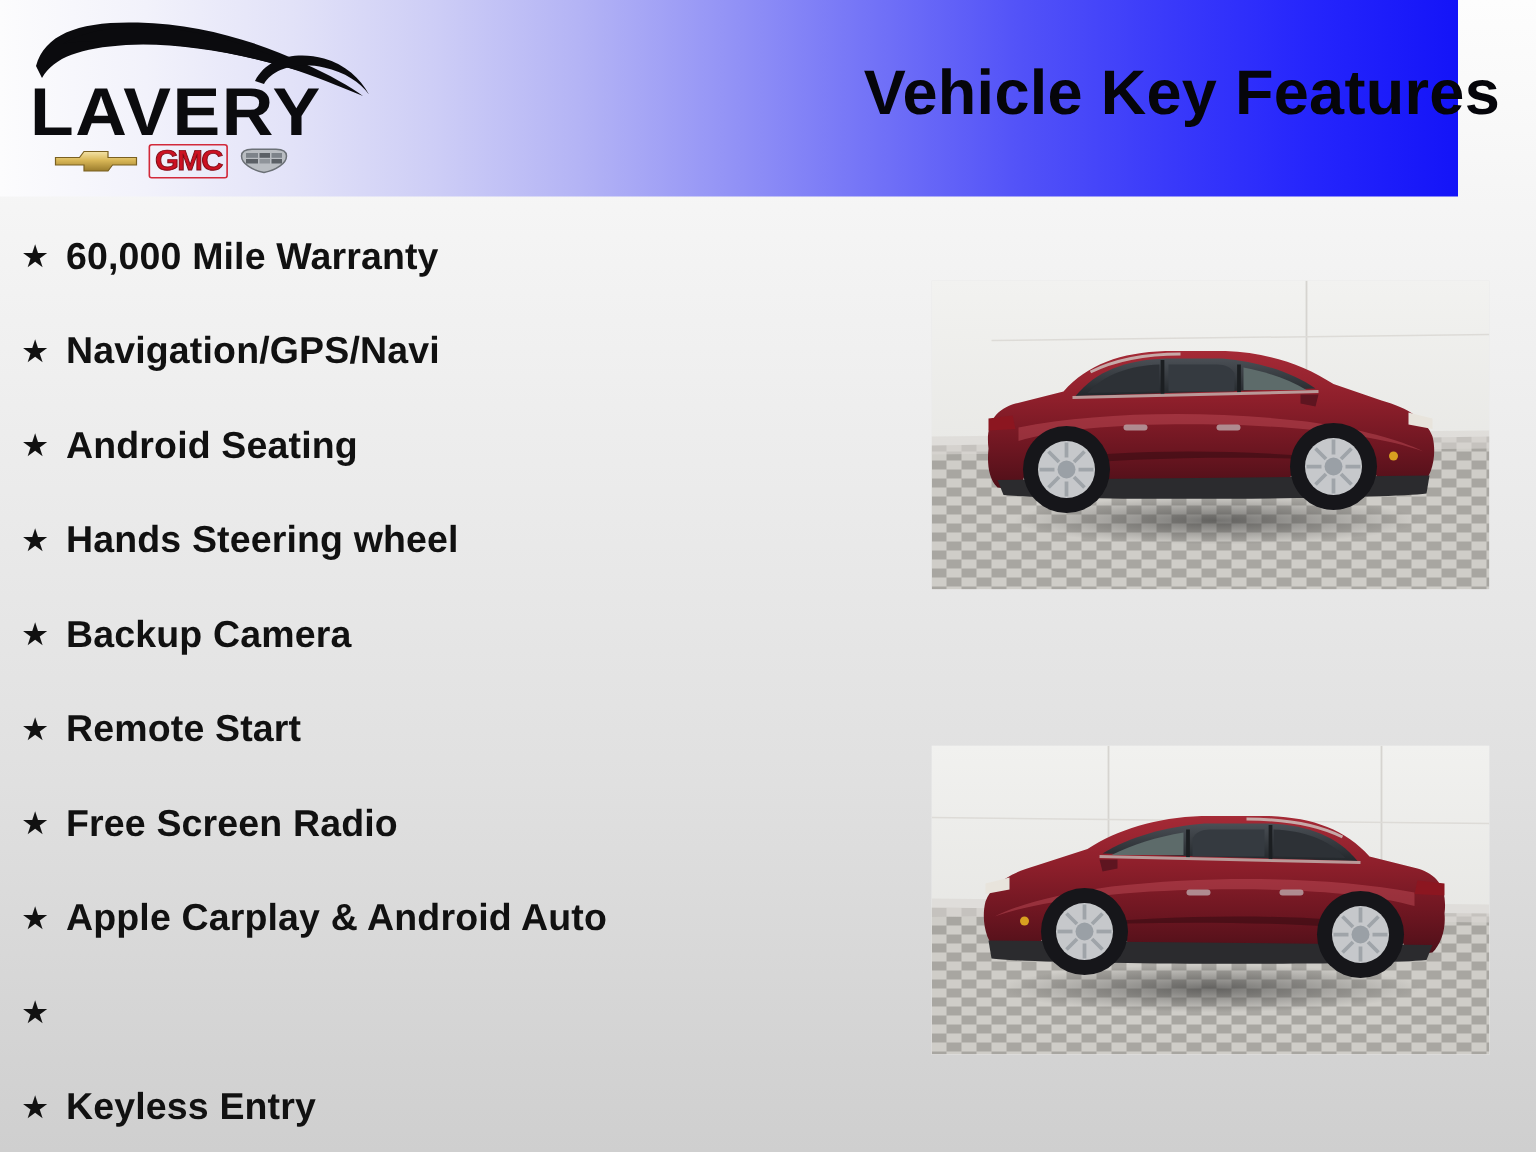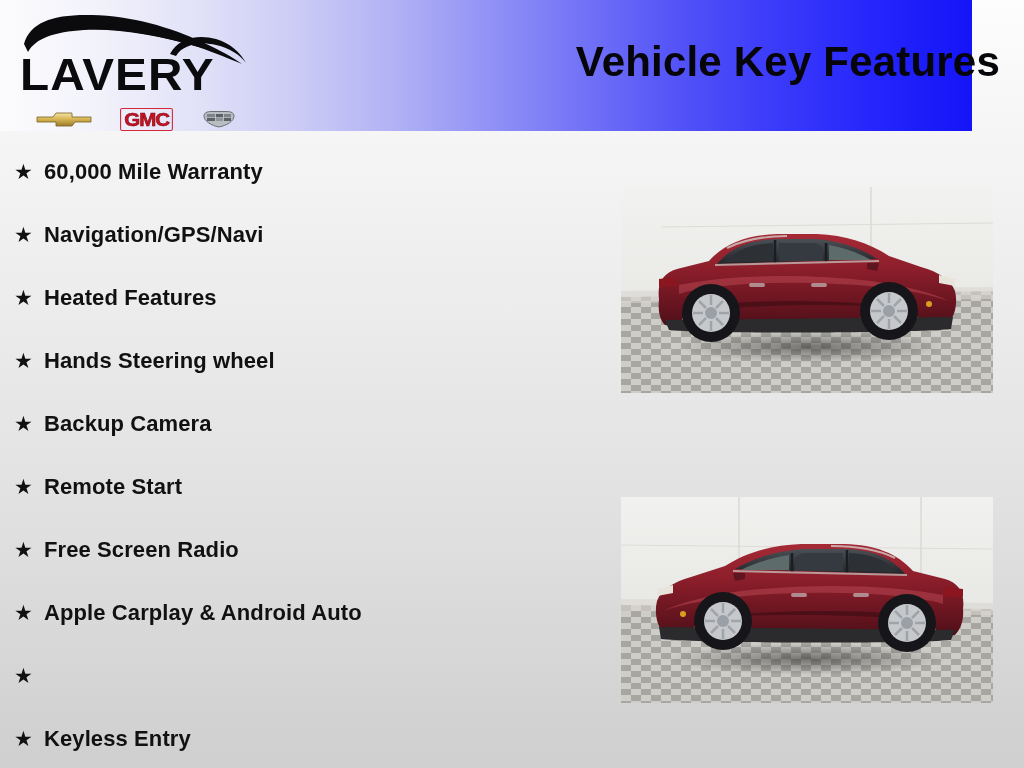--- a/index.html
+++ b/index.html
@@ -54,26 +54,25 @@
     font-weight: bold;
     font-size: 45px;
     letter-spacing: 1px;
     color: #0b0b0e;
     line-height: 46px;
     transform: scaleX(1.06);
     transform-origin: left center;
   }
   #brand-badges {
     position: absolute;
-    left: 22px; top: 100px;
+    left: 22px; top: 88px;
     width: 200px; height: 26px;
     display: flex;
     align-items: center;
     gap: 9px;
-    justify-content: space-between;
   }
   .badge-chevy { width: 56px; height: 20px; }
   .badge-gmc {
     font-family: "Liberation Sans", sans-serif;
     font-weight: bold;
     font-size: 19px;
     line-height: 19px;
     letter-spacing: -1px;
     color: #cc1122;
     -webkit-text-stroke: 0.6px #7e0a14;
@@ -111,21 +110,21 @@
     padding-left: 14px;
   }
   .feature-bullet {
     width: 30px;
     font-size: 21px;
     line-height: 21px;
     color: #111111;
     flex: none;
   }
   .feature-label {
-    font-size: 22px;
+    font-size: 25px;
     font-weight: bold;
     color: #111111;
     letter-spacing: 0.1px;
     white-space: nowrap;
   }
 
   
   .vehicle-photo {
     position: absolute;
     overflow: hidden;
@@ -189,21 +188,21 @@
   <li class="feature-item">
     <span class="feature-bullet">★</span>
     <span class="feature-label">60,000 Mile Warranty</span>
   </li>
   <li class="feature-item">
     <span class="feature-bullet">★</span>
     <span class="feature-label">Navigation/GPS/Navi</span>
   </li>
   <li class="feature-item">
     <span class="feature-bullet">★</span>
-    <span class="feature-label">Heated Features</span>
+    <span class="feature-label">Android Seating</span>
   </li>
   <li class="feature-item">
     <span class="feature-bullet">★</span>
     <span class="feature-label">Hands Steering wheel</span>
   </li>
   <li class="feature-item">
     <span class="feature-bullet">★</span>
     <span class="feature-label">Backup Camera</span>
   </li>
   <li class="feature-item">

